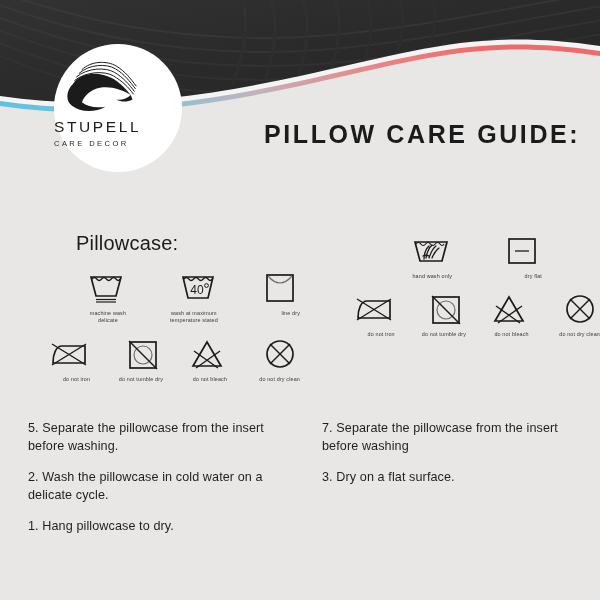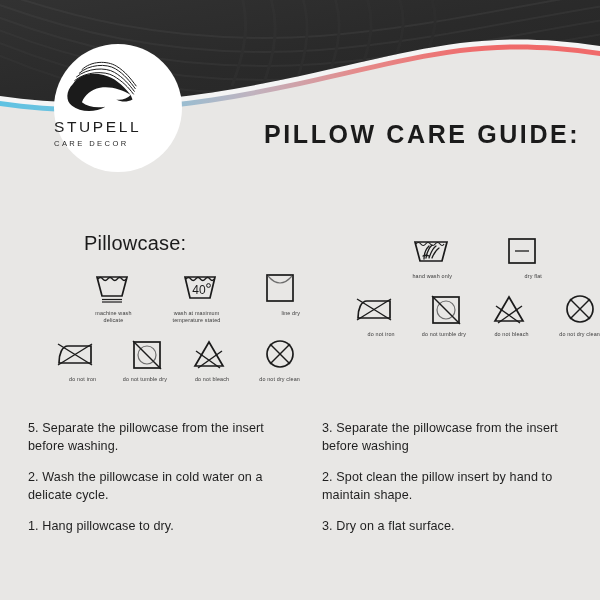--- a/index.html
+++ b/index.html
@@ -85,21 +85,21 @@
     position: absolute;
     top: 232px;
     left: 0;
     width: 600px;
     display: flex;
   }
   .col {
     width: 300px;
     position: relative;
   }
-  .col-left  { padding-left: 32px; }
+  .col-left  { padding-left: 24px; }
   .col-right { padding-left: 38px; }
 
   .col-title {
     font-size: 20px;
     color: #1b1b1b;
     font-weight: 400;
     letter-spacing: 0.2px;
     margin-bottom: 14px;
   }
   .col-left .col-title  { margin-left: 52px; }
@@ -373,19 +373,18 @@
 
   <div class="instructions">
 
     <div class="instr-col instr-col-left">
       <div class="instr-item">5. Separate the pillowcase from the insert before washing.</div>
       <div class="instr-item">2. Wash the pillowcase in cold water on a delicate cycle.</div>
       <div class="instr-item">1. Hang pillowcase to dry.</div>
     </div>
 
     <div class="instr-col instr-col-right">
-      <div class="instr-item">3. Separate the pillowcase from the insert before washing</div>
-      <div class="instr-item">2. Spot clean the pillow insert by hand to maintain shape.</div>
+      <div class="instr-item">7. Separate the pillowcase from the insert before washing</div>
       <div class="instr-item">3. Dry on a flat surface.</div>
     </div>
   </div>
 
 </div>
 
 </body></html>

